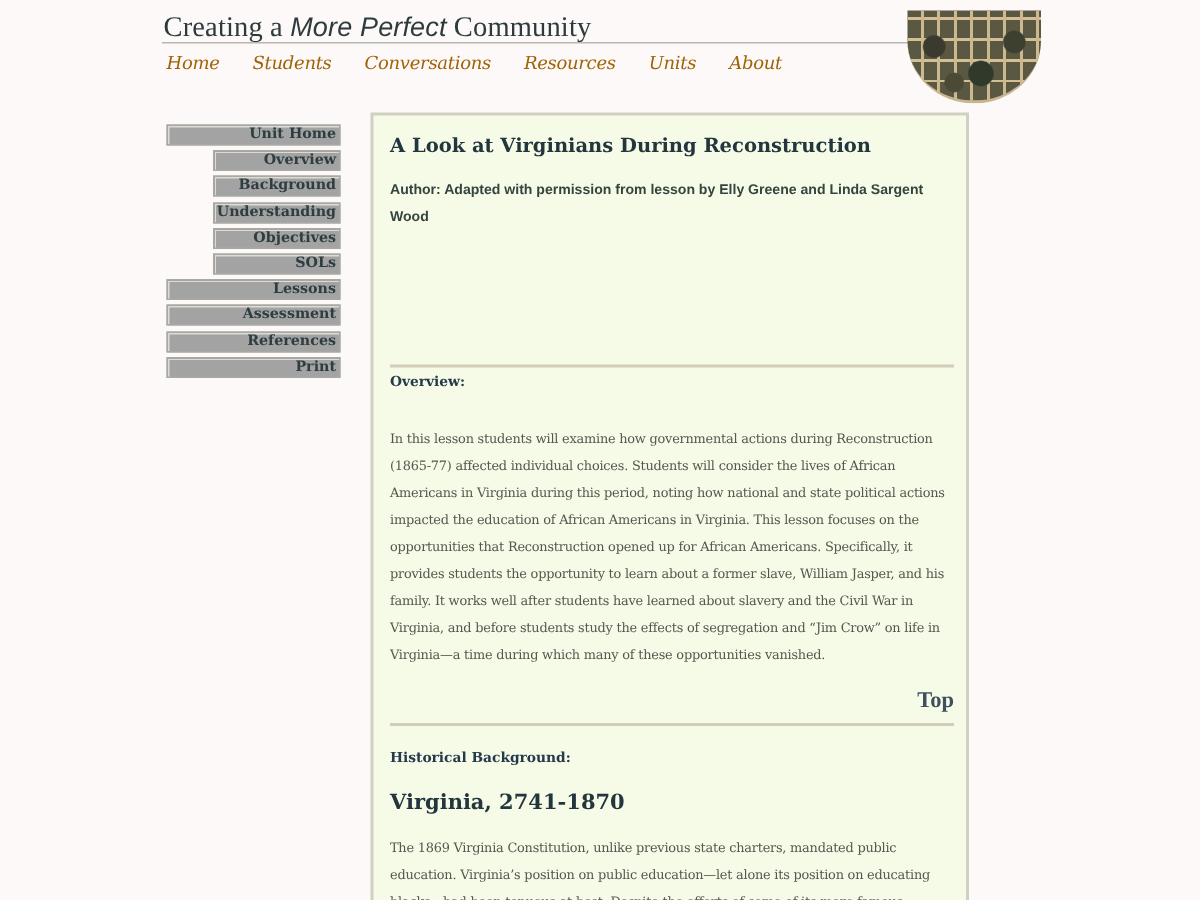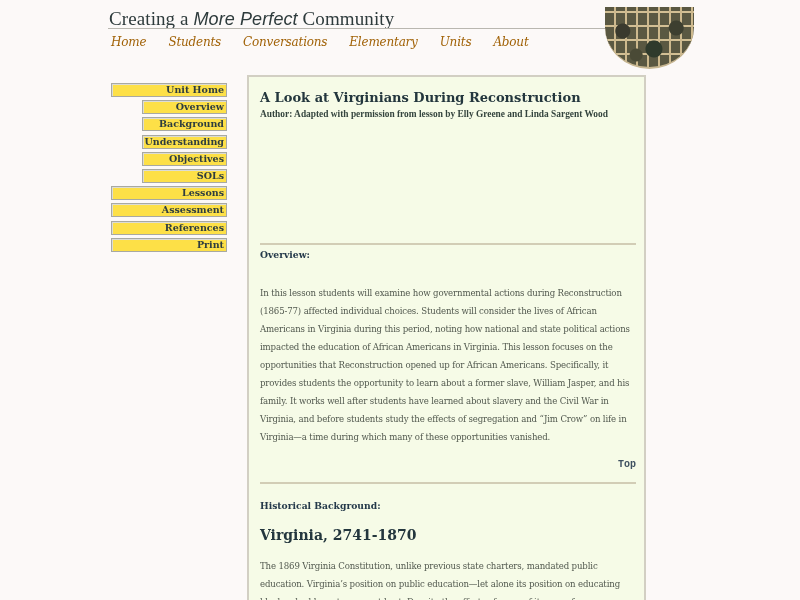--- a/index.html
+++ b/index.html
@@ -42,21 +42,21 @@
         radial-gradient(circle at 35% 80%, #4a4a36 0 6px, transparent 7px),
         repeating-linear-gradient(90deg, transparent 0 9px, #cdb98e 9px 11px),
         repeating-linear-gradient(0deg, transparent 0 12px, #d2bf94 12px 14px),
         #5a5842;
     }
 
     
     .sidebar { position: absolute; left: 111px; top: 83px; width: 116px; }
     .side-item {
       display: block; height: 14px; margin-bottom: 3.2px;
-      background: #fde047;
+      background: #a3a3a3;
       border: 1px solid #a8a9a2;
       box-shadow: inset 1px 1px 0 #dcdcd4;
       text-align: right; padding-right: 2px;
       font-family: "DejaVu Serif", serif; font-weight: bold;
       font-size: 9.5px; line-height: 12px; color: #2e3d3f;
       text-decoration: none; white-space: nowrap;
     }
     .side-item.sub { margin-left: 31px; }
 
     
@@ -65,44 +65,44 @@
       background: #f6fbe7;
       border: 2px solid #d2cfc3;
     }
     .panel-inner { position: absolute; left: 11px; top: 0; width: 376px; }
     .lesson-title {
       position: absolute; left: 0; top: 13px;
       font-family: "DejaVu Serif", serif; font-weight: bold;
       font-size: 13px; color: #23363d; white-space: nowrap;
     }
     .meta {
-      position: absolute; left: 0; top: 28px; width: 376px;
-      font-family: Liberation Serif, serif; font-weight: bold;
+      position: absolute; left: 0; top: 40px; width: 376px;
+      font-family: Liberation Sans, sans-serif; font-weight: bold;
       font-size: 9.4px; line-height: 18px; color: #34443e;
     }
     .meta p { margin-bottom: 1.5px; }
     .rule {
       position: absolute; left: 0; width: 376px; height: 2px;
       background: #d2cdb6;
     }
     .section-label {
       position: absolute; left: 0;
       font-family: "DejaVu Serif", serif; font-weight: bold;
       font-size: 9.2px; color: #24394a; white-space: nowrap;
     }
     .body-text {
       position: absolute; left: 0; width: 378px;
       font-family: "DejaVu Serif", serif;
       font-size: 8.6px; line-height: 18px; color: #52594f;
       letter-spacing: -0.15px;
     }
     .top-link {
       position: absolute; right: 0;
-      font-family: Liberation Mono, monospace; font-weight: bold;
-      font-size: 10px; color: #3e5060; text-decoration: none;
+      font-family: Liberation Serif, serif; font-weight: bold;
+      font-size: 15px; color: #3e5060; text-decoration: none;
     }
     .sub-heading {
       position: absolute; left: 0;
       font-family: "DejaVu Serif", serif; font-weight: bold;
       font-size: 14px; color: #23363d; white-space: nowrap;
     }
   </style>
 </head>
 <body>
 
@@ -110,21 +110,21 @@
 
   <div class="site-title">
     <span>Creating a </span><span class="em">More Perfect</span><span> Community</span>
   </div>
   <div class="title-rule"></div>
 
   <nav class="top-nav">
     <a href="#">Home</a>
     <a href="#">Students</a>
     <a href="#">Conversations</a>
-    <a href="#">Elementary</a>
+    <a href="#">Resources</a>
     <a href="#">Units</a>
     <a href="#">About</a>
   </nav>
 
   <div class="header-emblem"></div>
 
   <nav class="sidebar">
     <a href="#" class="side-item">Unit Home</a>
     <a href="#" class="side-item sub">Overview</a>
     <a href="#" class="side-item sub">Background</a>

